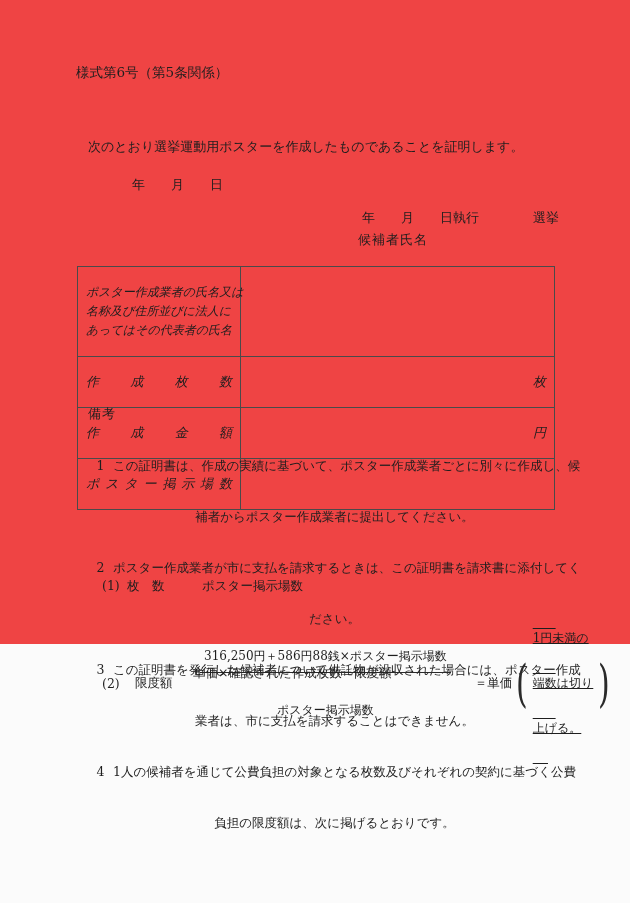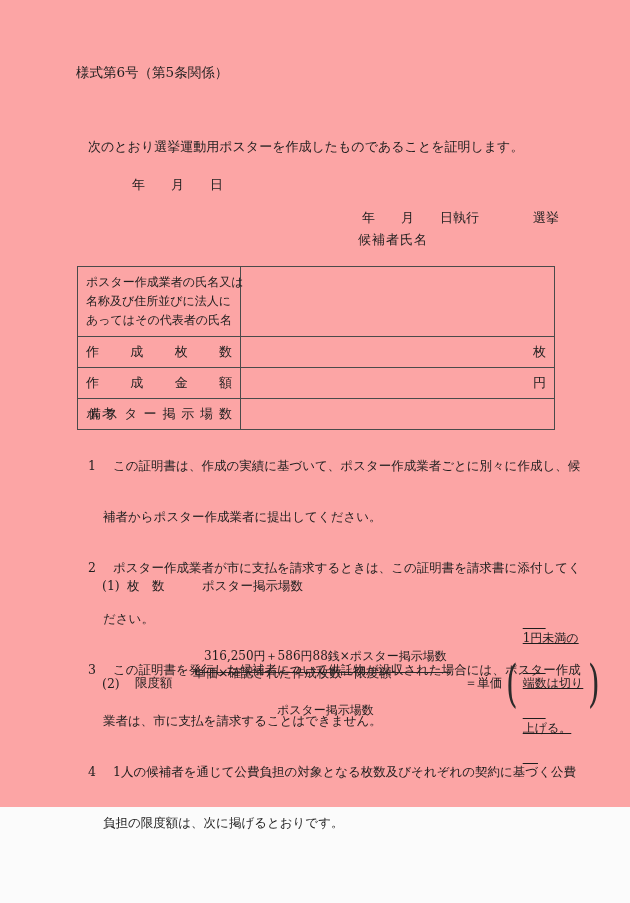--- a/index.html
+++ b/index.html
@@ -6,22 +6,22 @@
   html, body { background: #fbfbfb; }
   body {
     width: 630px; height: 903px;
     font-family: "DejaVu Serif", "Liberation Serif", serif;
     color: #1e1e1e;
     position: relative;
     overflow: hidden;
   }
   .page {
     position: absolute; left: 0; top: 0;
-    width: 630px; height: 807px;
-    background: #fca5a5;
+    width: 630px; height: 644px;
+    background: #ef4444;
   }
   .abs { position: absolute; white-space: pre; }
 
   .form-number { left: 76px; top: 64px; font-size: 13.5px; }
   .doc-title { left: 0; top: 98px; width: 630px; text-align: center; font-size: 13.5px; letter-spacing: 0.5px; }
   .intro { left: 88px; top: 138px; font-size: 13px; }
   .issue-date { left: 132px; top: 176px; font-size: 13px; }
 
   .exec-line {
     left: 362px; top: 209px; width: 197px;
@@ -31,51 +31,52 @@
   .candidate { left: 358px; top: 231px; font-size: 13px; letter-spacing: 1px; }
 
   table.cert-table {
     position: absolute; left: 77px; top: 266px;
     width: 478px; border-collapse: collapse;
     font-size: 13px; table-layout: fixed;
   }
   table.cert-table td {
     border: 1px solid #4a4a4a;
     vertical-align: middle;
-    padding: 6px 8px;
+    padding: 16px 8px;
+    font-style: italic;
   }
   td.label-cell { width: 163px; }
   td.value-cell { text-align: right; }
   .label-multiline { font-size: 12px; line-height: 19px; letter-spacing: 0; white-space: nowrap; }
   .row-tall td { height: 61px; }
   .row-std td { height: 23px; }
   .row-last td { height: 26px; }
   .justify-label { display: flex; justify-content: space-between; font-size: 13px; }
 
   .remarks-heading { left: 88px; top: 405px; font-size: 13px; letter-spacing: 1px; }
   .remarks { left: 88px; top: 425px; width: 478px; font-size: 12.5px; }
-  .remark-line { line-height: 21px; position: relative; white-space: pre; }
+  .remark-line { line-height: 21px; position: relative; white-space: pre; text-align: center; }
   .remark-line .num { display: inline-block; width: 25px; }
   .remark-cont { padding-left: 15px; }
 
   .sub-count { left: 102px; top: 578px; font-size: 12.5px; display: flex; }
   .sub-count .sub-num { width: 25px; }
   .sub-count .sub-label { width: 75px; letter-spacing: 0; }
 
   .formula-row {
     left: 102px; top: 601px;
     display: flex; align-items: center;
     font-size: 12.5px;
   }
   .sub-num2 { width: 33px; align-self: center; }
   .sub-label2 { width: 65px; align-self: center; }
   .fraction { display: inline-block; text-align: center; font-size: 12px; }
   .fraction .numer { padding: 0 4px 7px 4px; border-bottom: 1px solid #2a2a2a; white-space: pre; }
   .fraction .denom { padding-top: 1px; white-space: pre; }
-  .equals-unit { margin-left: 14px; white-space: pre; }
+  .equals-unit { margin-left: 24px; white-space: pre; }
   .big-paren {
     font-size: 50px; font-weight: 400;
     font-family: "DejaVu Serif", serif;
     transform: scaleX(0.6);
     line-height: 48px; color: #2a2a2a;
   }
   .paren-note { font-size: 12px; line-height: 15px; margin: 0 1px; white-space: pre; text-decoration: underline; }
   .final-formula { left: 193px; top: 665px; font-size: 12.5px; }
 </style>
 </head>

